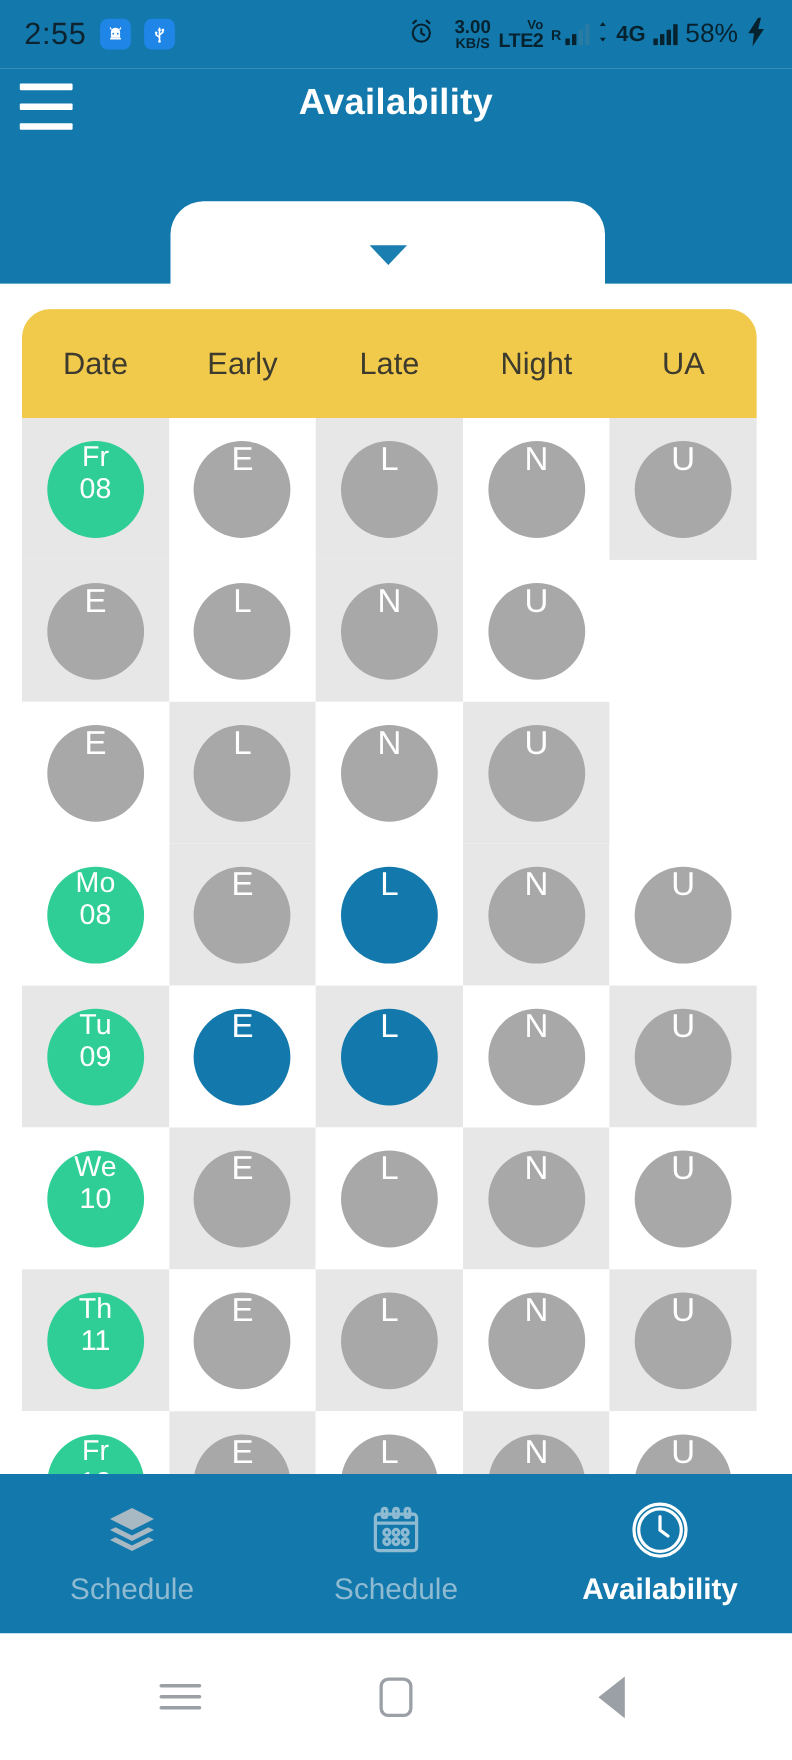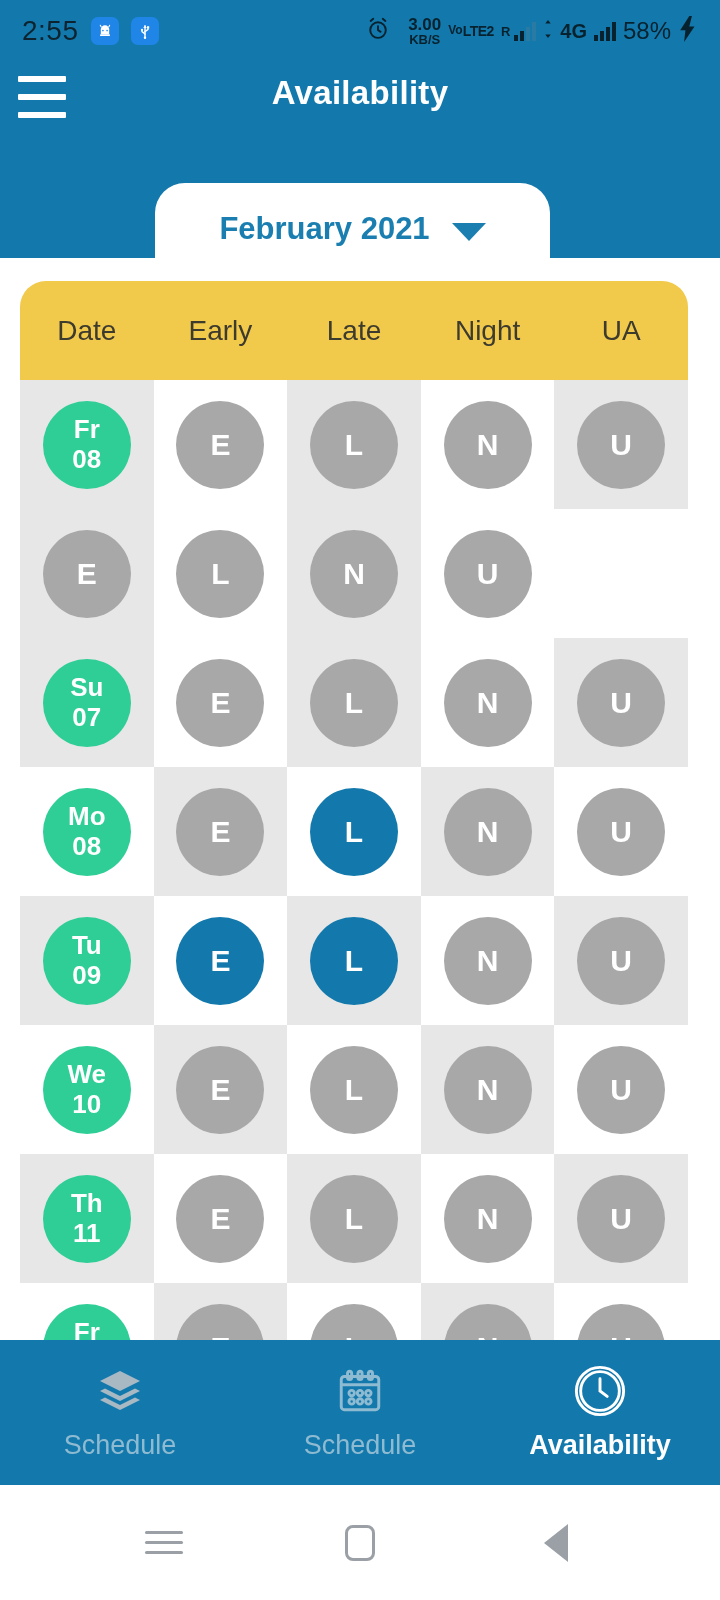--- a/index.html
+++ b/index.html
@@ -24,23 +24,23 @@
   .sb-left{ display:flex; align-items:center; gap:12px; }
   .sb-clock{ font-size:28px; font-weight:400; color:#0d2430; letter-spacing:.5px;}
   .sb-badge{
     width:28px;height:28px;border-radius:7px;background:#1f86e8;
     display:flex;align-items:center;justify-content:center;
   }
   .sb-right{ display:flex; align-items:center; gap:7px; color:#07222f;}
   .sb-net{ display:flex; flex-direction:column; align-items:center; line-height:1.0;margin-left:10px; }
   .sb-net .n1{ font-size:17px; font-weight:bold; }
   .sb-net .n2{ font-size:13px; font-weight:bold; }
-  .sb-volte{ display:flex; flex-direction:row; align-items:flex-start; line-height:1.0;}
+  .sb-volte{ display:flex; flex-direction:column; align-items:flex-end; line-height:1.0;}
   .sb-volte .v1{ font-size:12px; font-weight:bold;}
-  .sb-volte .v2{ font-size:14px; font-weight:bold; letter-spacing:-.5px;}
+  .sb-volte .v2{ font-size:18px; font-weight:bold; letter-spacing:-.5px;}
   .sb-pct{ font-size:24px; }
   .bars{ display:flex; align-items:flex-end; gap:2px; height:20px;}
   .bars i{ display:block; width:4px; background:#07222f; }
   .bars i:nth-child(1){height:6px}
   .bars i:nth-child(2){height:10px}
   .bars i:nth-child(3){height:14px}
   .bars i:nth-child(4){height:19px}
   .bars.dim i:nth-child(3),.bars.dim i:nth-child(4){ background:#2a7ba3; }
   .roam{ font-size:13px; font-weight:bold; margin-right:-3px;}
 
@@ -89,22 +89,22 @@
   }
   .tbody{ }
   .trow{ display:flex; height:129px; }
   .cell{
     flex:0 0 133.6px; display:flex; align-items:center; justify-content:center;
     background:#ffffff;
   }
   .cell.alt{ background:#E6E7E6; }
   .chip{
     width:88px;height:88px;border-radius:50%;
-    display:flex;flex-direction:column;align-items:center;justify-content:center;
-    color:#ffffff; line-height:1.12;font-weight:bold;
+    display:flex;flex-direction:column;align-items:center;justify-content:flex-start;
+    color:#ffffff; line-height:1.12;
   }
   .chip.date{ background:#2FCE96; font-size:26px; }
   .chip.shift{ background:#A8A8A8; font-size:30px; }
   .chip.shift.sel{ background:#1379AC; }
 
   
   .bottomnav{
     position:absolute; top:1340px; left:0; width:720px; height:145px;
     background:#1379AC; display:flex; align-items:center;
   }
@@ -208,21 +208,20 @@
       <span></span>
       <span></span>
       <span></span>
     </div>
     <div class="appbar-title">Availability</div>
   </div>
 
   <div class="page"></div>
 
   <div class="month-tab">
-    <span class="month-label">February 2021</span>
     <span class="caret"></span>
   </div>
 
   <div class="card">
     <div class="thead" id="thead">
         <div>Date</div>
         <div>Early</div>
         <div>Late</div>
         <div>Night</div>
         <div>UA</div>
@@ -272,26 +271,20 @@
               <span>N</span>
             </div>
           </div>
           <div class="cell">
             <div class="chip shift">
               <span>U</span>
             </div>
           </div>
         </div>
         <div class="trow">
-          <div class="cell alt">
-            <div class="chip date">
-              <span>Su</span>
-              <span>07</span>
-            </div>
-          </div>
           <div class="cell">
             <div class="chip shift">
               <span>E</span>
             </div>
           </div>
           <div class="cell alt">
             <div class="chip shift">
               <span>L</span>
             </div>
           </div>

